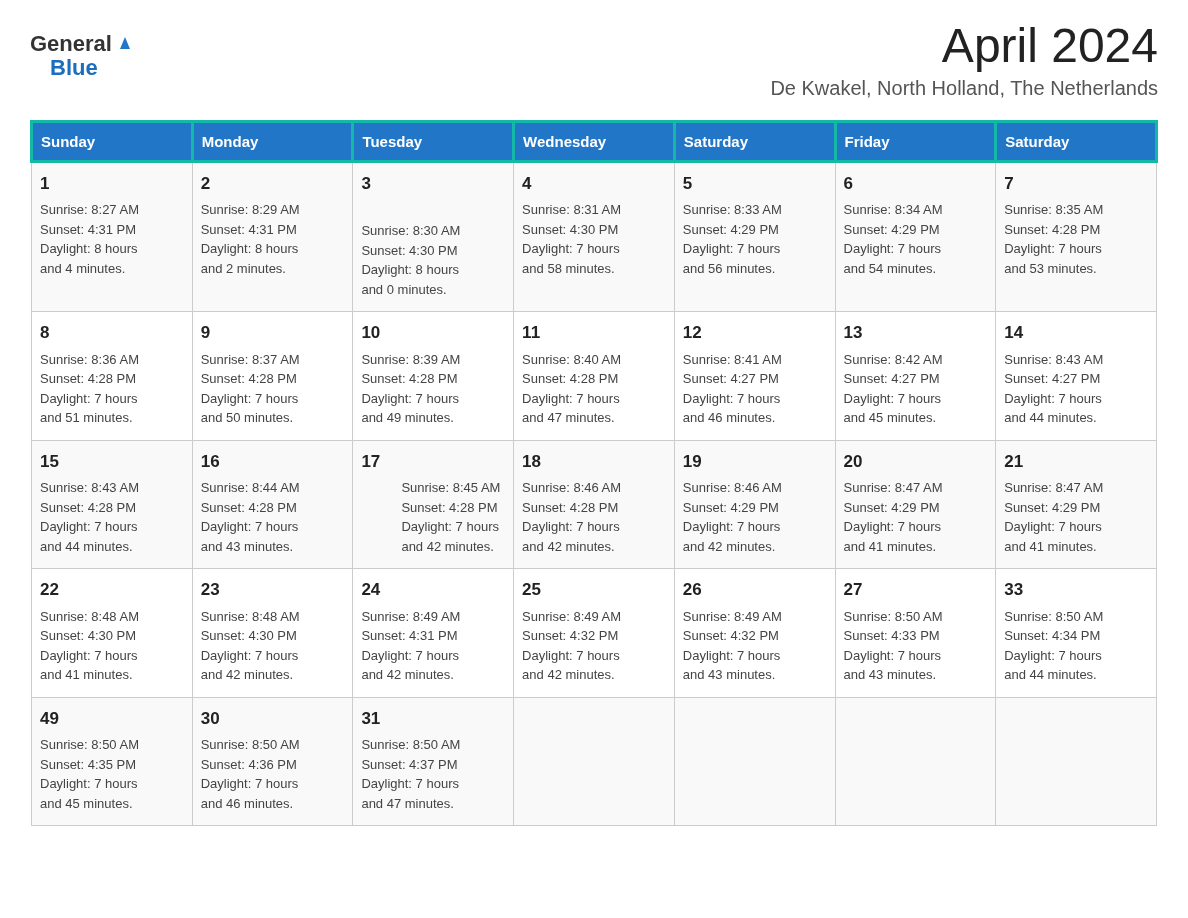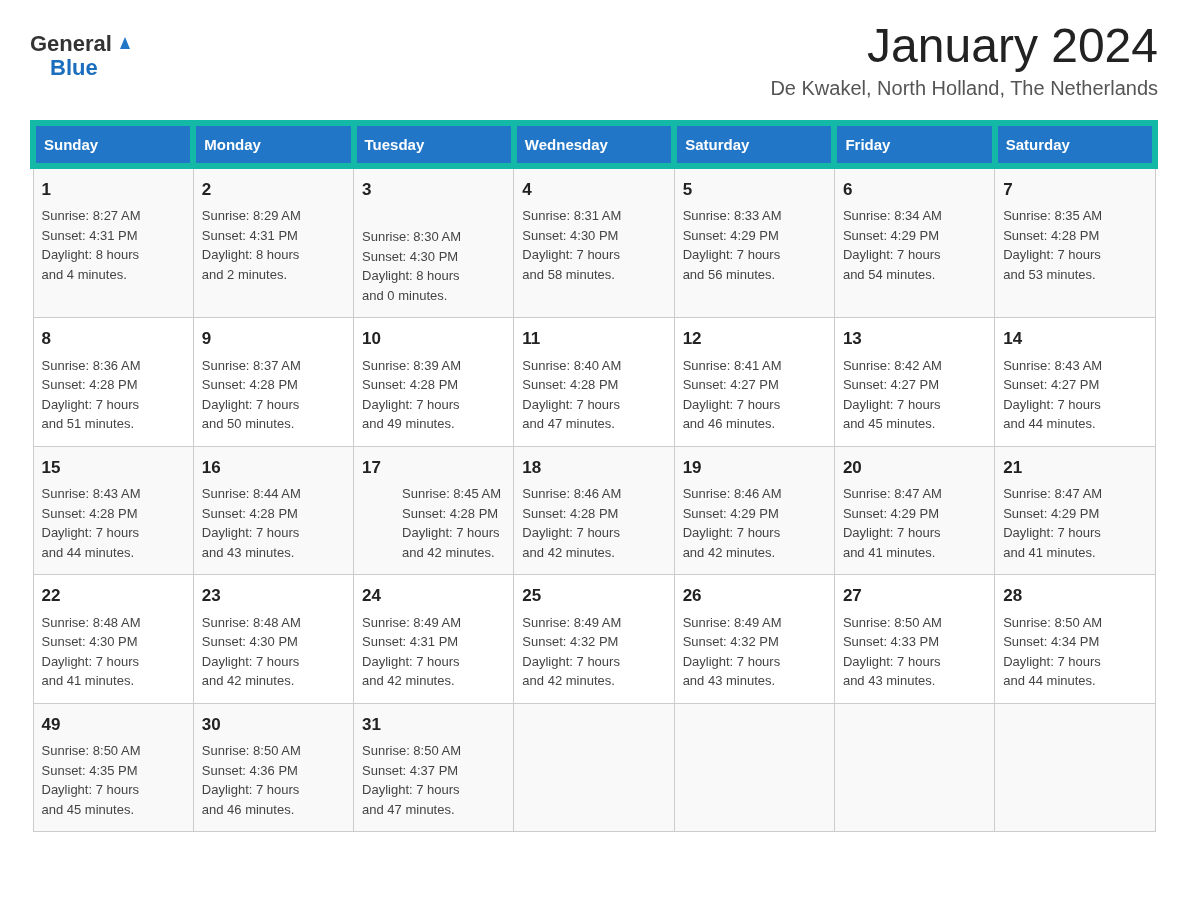--- a/index.html
+++ b/index.html
@@ -49,21 +49,21 @@
       border-collapse: collapse;
       table-layout: fixed;
     }
     thead tr th {
       background-color: #2176c7;
       color: #fff;
       font-size: 15px;
       font-weight: bold;
       padding: 10px 8px;
       text-align: left;
-      border: 6px solid #14b8a6;
+      border: 3px solid #14b8a6;
     }
     tbody tr td {
       vertical-align: top;
       padding: 8px 8px 12px 8px;
       border: 1px solid #ccc;
       font-size: 13px;
       line-height: 1.5;
       background: #fff;
       min-height: 90px;
     }
@@ -91,21 +91,21 @@
       <div style="display:flex; align-items:center;margin-top:12px;">
         <span class="logo-text-general">General</span>
         <svg width="22" height="22" viewBox="0 0 22 22" style="margin-left:2px; margin-top:-4px;">
           <polygon points="6,18 16,18 11,6" fill="#2176c7"></polygon>
         </svg>
       </div>
       <span class="logo-text-blue" style="margin-left: 20px;">Blue</span>
     </div>
   </div>
   <div class="title-block">
-    <div class="month-title">January 2024</div>
+    <div class="month-title">April 2024</div>
     <div class="location">De Kwakel, North Holland, The Netherlands</div>
   </div>
 </div>
 
 <table>
   <thead>
     <tr id="header-row">
         <th>Sunday</th>
         <th>Monday</th>
         <th>Tuesday</th>
@@ -306,21 +306,21 @@
 and 43 minutes.</div>
         </td>
         <td>
           <span class="day-num">27</span>
           <div class="day-info" style="white-space: pre-line;">Sunrise: 8:50 AM
 Sunset: 4:33 PM
 Daylight: 7 hours
 and 43 minutes.</div>
         </td>
         <td>
-          <span class="day-num">28</span>
+          <span class="day-num">33</span>
           <div class="day-info" style="white-space: pre-line;">Sunrise: 8:50 AM
 Sunset: 4:34 PM
 Daylight: 7 hours
 and 44 minutes.</div>
         </td>
       </tr>
       <tr>
         <td>
           <span class="day-num">49</span>
           <div class="day-info" style="white-space: pre-line;">Sunrise: 8:50 AM

